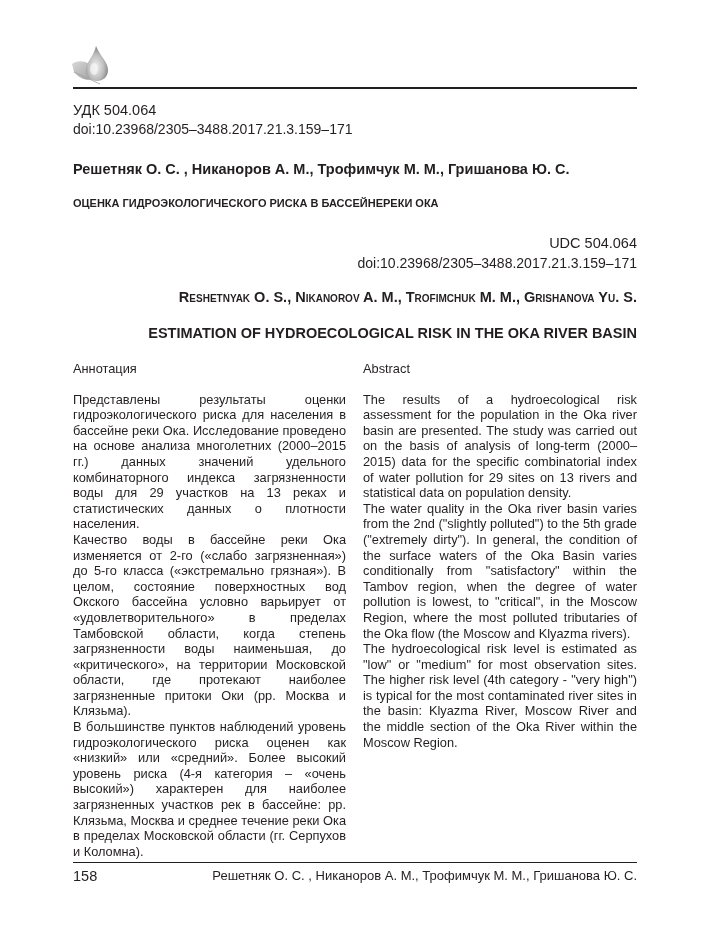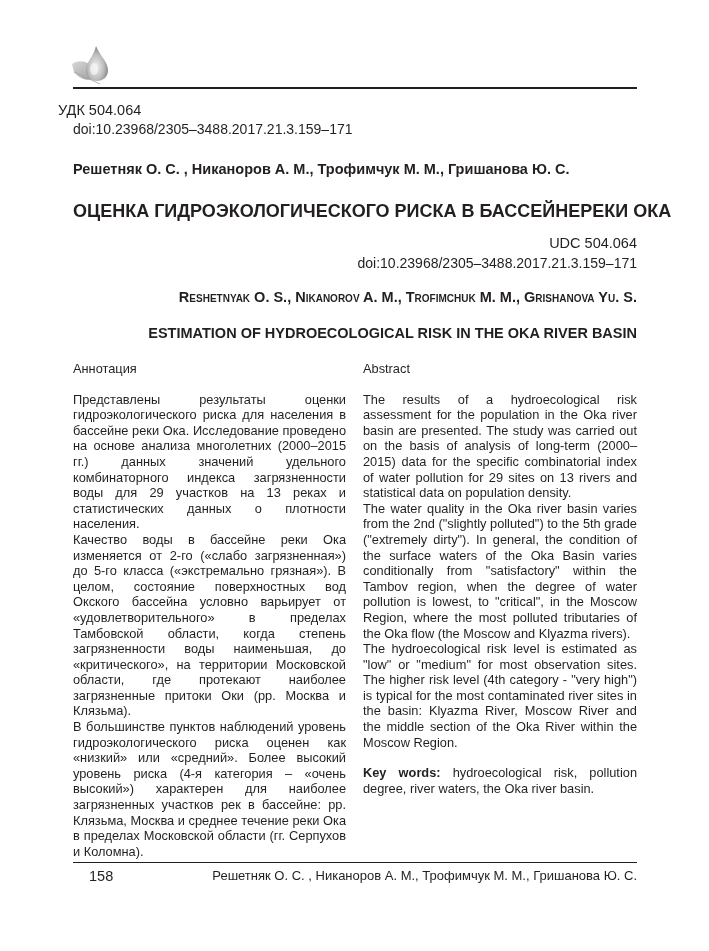--- a/index.html
+++ b/index.html
@@ -1,37 +1,37 @@
 <!DOCTYPE html>
 <html><head>
 <meta charset="utf-8">
 <style>
   html, body { margin: 0; padding: 0; background: #ffffff; }
   body { width: 709px; height: 951px; position: relative; overflow: hidden;
          font-family: "Liberation Sans", sans-serif; color: #231f20; }
   .abs { position: absolute; }
   .logo { left: 70px; top: 44px; width: 44px; height: 42px; }
   .rule-top { left: 73px; top: 87px; width: 564px; height: 2px; background: #231f20; }
-  .udk-ru { left: 58px; top: 101px; font-size: 14.5px; line-height: 18px; }
+  .udk-ru { left: 73px; top: 101px; font-size: 14.5px; line-height: 18px; }
   .doi-ru { left: 73px; top: 120px; font-size: 14px; line-height: 18px; }
   .authors-ru { left: 73px; top: 160px; font-size: 14.5px; font-weight: bold; line-height: 18px; }
-  .title-ru { left: 73px; top: 202px; font-size: 18px; font-weight: bold; line-height: 18px; }
+  .title-ru { left: 73px; top: 194px; font-size: 11px; font-weight: bold; line-height: 18px; }
   .udc-en { right: 72px; top: 234px; font-size: 14.5px; line-height: 18px; text-align: left; }
   .doi-en { right: 72px; top: 254px; font-size: 14px; line-height: 18px; text-align: right; }
   .authors-en { right: 72px; top: 288px; font-size: 14.5px; font-weight: bold; line-height: 18px; font-variant: small-caps; text-align: center; }
   .title-en { right: 72px; top: 324px; font-size: 14.5px; font-weight: bold; line-height: 18px; text-align: right; }
   .col { position: absolute; top: 361px; font-size: 12.8px; line-height: 15.6px; }
   .col-left { left: 73px; width: 273px; }
   .col-right { left: 363px; width: 274px; }
   .col h3 { margin: 0 0 15px 0; font-size: 12.8px; font-weight: normal; line-height: 15.6px; }
   .col p { margin: 0; text-align: justify; }
   .col p.kw { margin-top: 15px; }
   .kw-label { font-weight: bold; }
   .rule-bottom { left: 73px; top: 862px; width: 564px; height: 1px; background: #231f20; }
-  .page-num { left: 73px; top: 867px; font-size: 14.5px; line-height: 18px; margin-left: 16px; }
+  .page-num { left: 73px; top: 867px; font-size: 14.5px; line-height: 18px; }
   .footer-authors { right: 72px; top: 867px; font-size: 13px; line-height: 18px; text-align: right; }
 </style>
 </head>
 <body>
 
 <div class="abs logo">
   <svg width="44" height="42" viewBox="0 0 44 42">
     <defs>
       <linearGradient id="leafg" x1="0" y1="0" x2="1" y2="1">
         <stop offset="0" stop-color="#d9d9d9"></stop>
@@ -66,18 +66,17 @@
   <p>Представлены результаты оценки гидроэкологического риска для населения в бассейне реки Ока. Исследование проведено на основе анализа многолетних (2000–2015 гг.) данных значений удельного комбинаторного индекса загрязненности воды для 29 участков на 13 реках и статистических данных о плотности населения.</p>
   <p>Качество воды в бассейне реки Ока изменяется от 2-го («слабо загрязненная») до 5-го класса («экстремально грязная»). В целом, состояние поверхностных вод Окского бассейна условно варьирует от «удовлетворительного» в пределах Тамбовской области, когда степень загрязненности воды наименьшая, до «критического», на территории Московской области, где протекают наиболее загрязненные притоки Оки (рр. Москва и Клязьма).</p>
   <p>В большинстве пунктов наблюдений уровень гидроэкологического риска оценен как «низкий» или «средний». Более высокий уровень риска (4-я категория – «очень высокий») характерен для наиболее загрязненных участков рек в бассейне: рр. Клязьма, Москва и среднее течение реки Ока в пределах Московской области (гг. Серпухов и Коломна).</p>
 </div>
 
 <div class="col col-right">
   <h3>Abstract</h3>
   <p>The results of a hydroecological risk assessment for the population in the Oka river basin are presented. The study was carried out on the basis of analysis of long-term (2000–2015) data for the specific combinatorial index of water pollution for 29 sites on 13 rivers and statistical data on population density.</p>
   <p>The water quality in the Oka river basin varies from the 2nd ("slightly polluted") to the 5th grade ("extremely dirty"). In general, the condition of the surface waters of the Oka Basin varies conditionally from "satisfactory" within the Tambov region, when the degree of water pollution is lowest, to "critical", in the Moscow Region, where the most polluted tributaries of the Oka flow (the Moscow and Klyazma rivers).</p>
   <p>The hydroecological risk level is estimated as "low" or "medium" for most observation sites. The higher risk level (4th category - "very high") is typical for the most contaminated river sites in the basin: Klyazma River, Moscow River and the middle section of the Oka River within the Moscow Region.</p>
-  <p class="kw"><span class="kw-label">Key words:</span><span> hydroecological risk, pollution degree, river waters, the Oka river basin.</span></p>
 </div>
 
 <div class="abs rule-bottom"></div>
 <div class="abs page-num">158</div>
 <div class="abs footer-authors">Решетняк О. С. , Никаноров А. М., Трофимчук М. М., Гришанова Ю. С.</div>
 
 </body></html>

